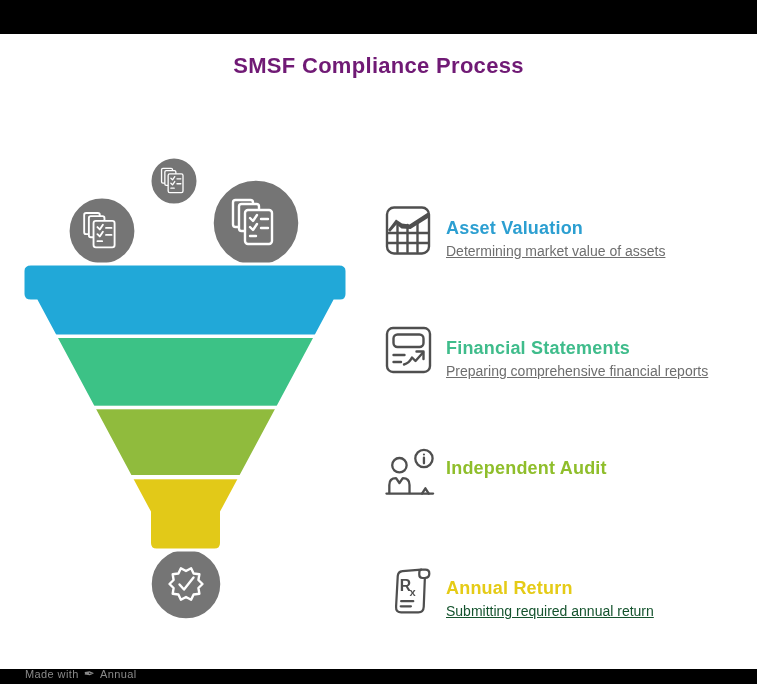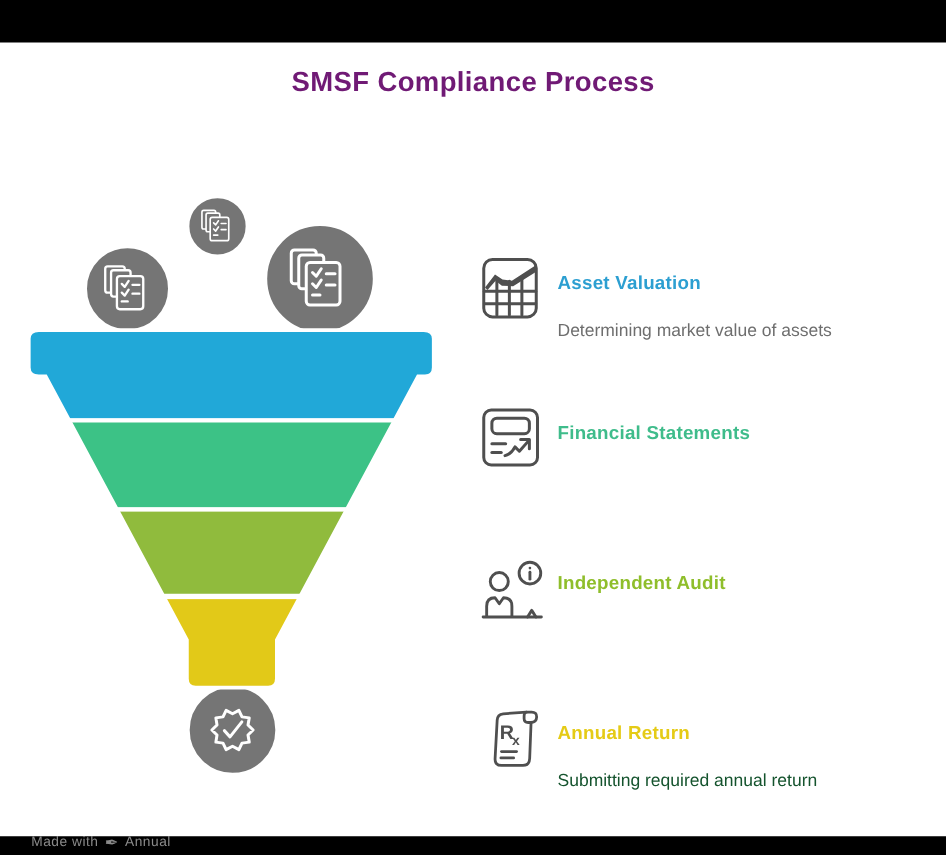--- a/index.html
+++ b/index.html
@@ -7,22 +7,22 @@
           font-family:"Liberation Sans",sans-serif;}
   .bar{position:absolute;left:0;width:757px;}
   .bar-top{top:0;height:34px;}
   .bar-bottom{top:669px;height:15px;}
   .main-title{position:absolute;top:53px;left:0;width:757px;text-align:center;
               font-size:22px;font-weight:700;letter-spacing:.3px;}
   .diagram-svg{position:absolute;left:0;top:0;width:757px;height:684px;pointer-events:none;}
   .step{position:absolute;left:383px;width:370px;height:112px;}
   .step-icon{position:absolute;left:2px;top:7px;width:50px;height:52px;}
   .step-icon *{vector-effect:none;}
-  .step-title{position:absolute;left:63px;top:20px;font-size:15px;font-weight:700;letter-spacing:.2px;}
-  .step-desc{position:absolute;left:63px;top:58px;font-size:14px;line-height:1.2;}
+  .step-title{position:absolute;left:63px;top:20px;font-size:18px;font-weight:700;letter-spacing:.2px;}
+  .step-desc{position:absolute;left:63px;top:45px;font-size:14px;line-height:1.2;text-decoration:underline;}
   .footer{position:absolute;left:25px;top:667px;display:flex;align-items:center;gap:5px;
           font-size:11px;letter-spacing:.4px;}
   .footer .nib{font-size:13px;line-height:1;}
 </style>
 </head>
 <body>
 
 <div class="canvas">
 
   <div class="bar bar-top" style="background: rgb(0, 0, 0);"></div>
@@ -96,20 +96,21 @@
   <div class="step" style="top:318px">
     <svg class="step-icon" viewBox="0 0 50 52" fill="none" stroke="currentColor" stroke-width="2.4" stroke-linecap="round" stroke-linejoin="round" style="color: rgb(79, 79, 79);">
       <rect x="2" y="3" width="43" height="44" rx="6"></rect>
       <rect x="8.5" y="9.5" width="30" height="12.5" rx="4"></rect>
       <line x1="8.5" y1="30" x2="19.5" y2="30"></line>
       <line x1="8.5" y1="37" x2="16" y2="37"></line>
       <path d="M19,39.5 C23,38.5 25.5,35.5 27,32.5 L30.5,36 L38,27.5"></path>
       <polyline points="31.5,26.5 38.5,26.5 38.5,34"></polyline>
     </svg>
     <div class="step-title" style="color: rgb(63, 188, 139);">Financial Statements</div>
+    <div class="step-desc" style="color: rgb(110, 110, 110);">Preparing comprehensive financial reports</div>
   </div>
 
   <div class="step" style="top:438px">
     <svg class="step-icon" viewBox="0 0 52 52" fill="none" stroke="currentColor" stroke-width="2.4" stroke-linecap="round" stroke-linejoin="round" style="color: rgb(79, 79, 79);">
       <circle cx="15" cy="20" r="7.5"></circle>
       <path d="M4.5,49 L4.5,40.5 Q4.5,33.5 11.5,33.5 L15,38.5 L18.5,33.5 Q25.5,33.5 25.5,40.5 L25.5,49"></path>
       <line x1="1.5" y1="49.5" x2="50" y2="49.5"></line>
       <path d="M38.5,49.5 L42,44 L45.5,49.5"></path>
       <circle cx="40.5" cy="13" r="9"></circle>
       <circle cx="40.5" cy="8.8" r="1.1" fill="currentColor" stroke="none"></circle>

